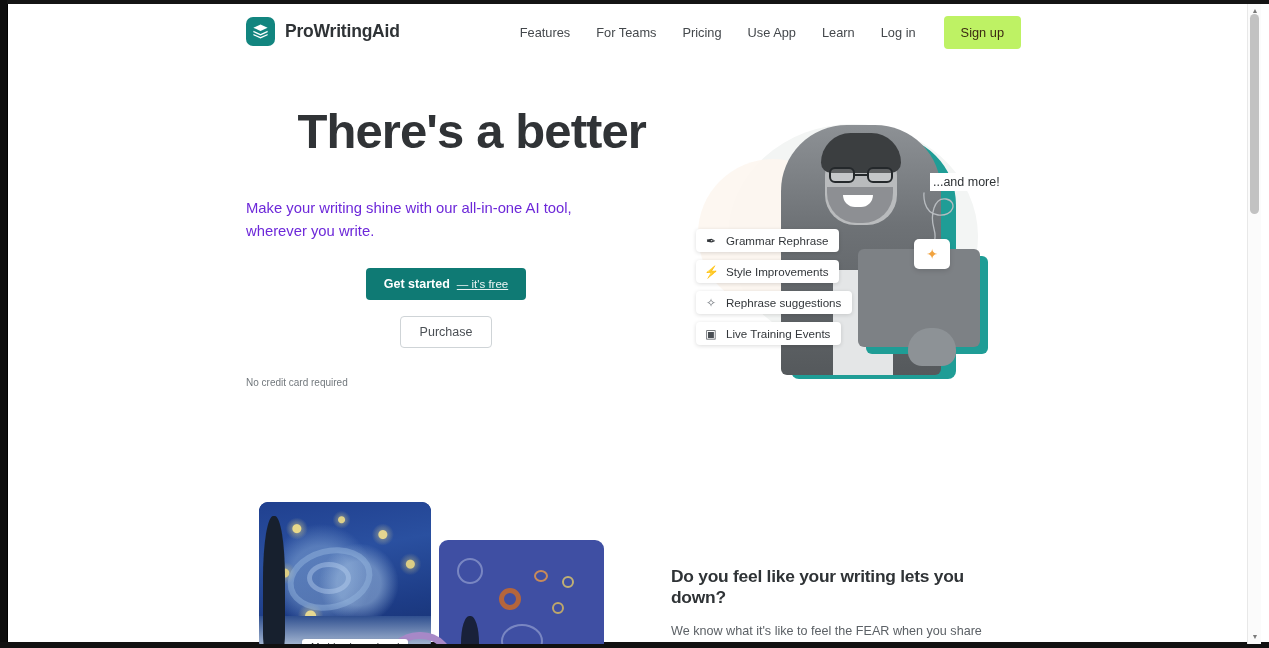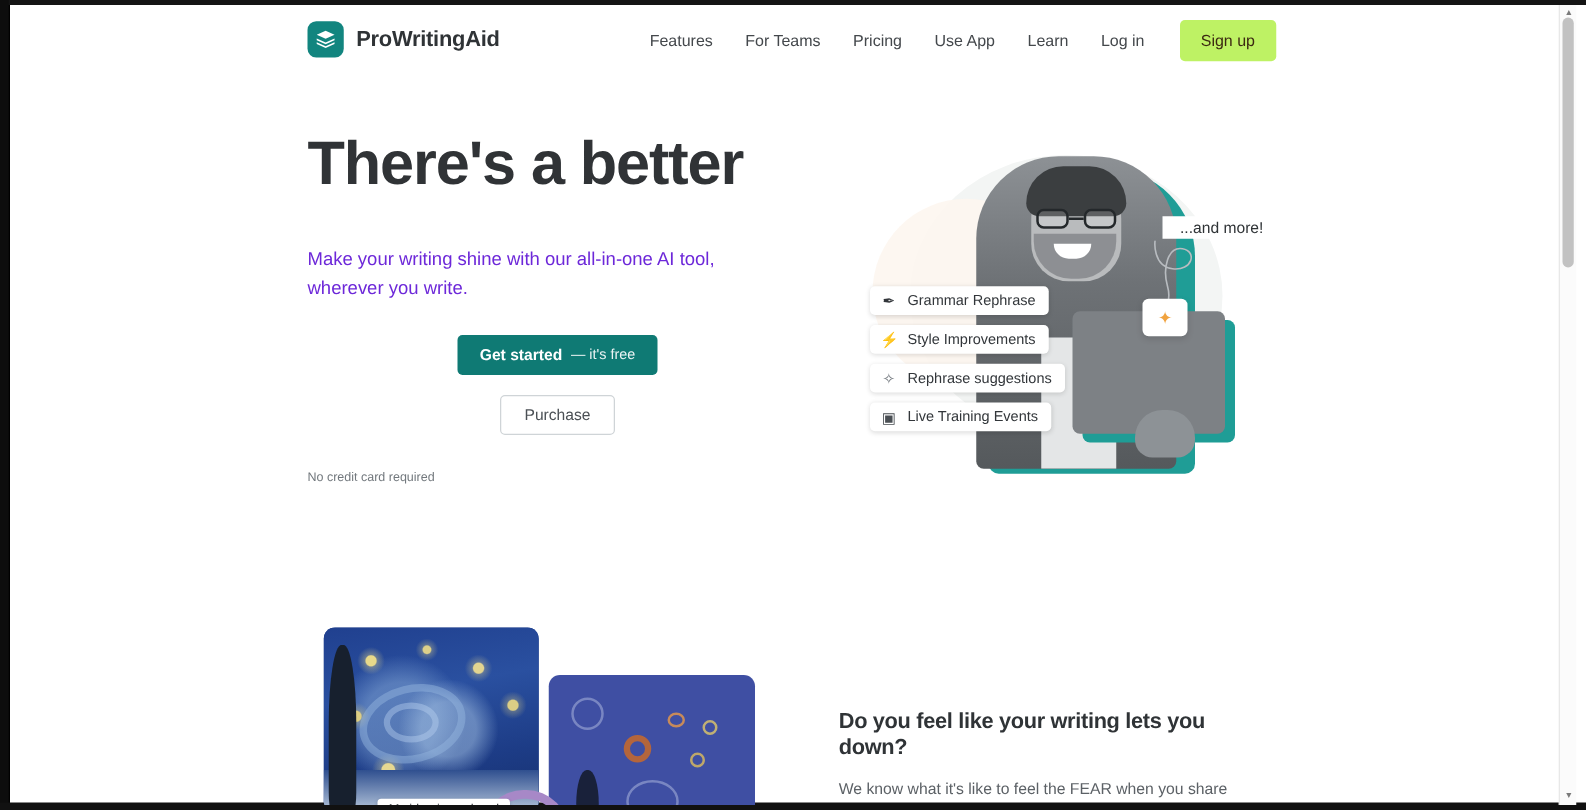--- a/index.html
+++ b/index.html
@@ -143,20 +143,21 @@
     position: absolute;
     left: 238px; top: 100px;
     width: 400px;
   }
   h1.hero-title {
     font-size: 49px;
     line-height: 1.14;
     font-weight: bold;
     color: #303336;
     letter-spacing: -0.9px;
+    text-align: right;
   }
   p.hero-sub {
     margin-top: 37px;
     font-size: 14.8px;
     line-height: 1.54;
     color: #6d28d9;
     max-width: 330px;
   }
   .cta-row {
     margin-top: 26px;
@@ -177,20 +178,21 @@
     font-family: "Liberation Sans", sans-serif;
     cursor: pointer;
     display: flex;
     align-items: center;
     gap: 7px;
   }
   .btn-primary .free {
     font-weight: normal;
     font-size: 11.5px;
     opacity: .92;
+    text-decoration: underline;
   }
   .btn-secondary {
     background: #ffffff;
     color: #4b5055;
     border: 1px solid #cfd4d7;
     border-radius: 4px;
     padding: 0 19px;
     height: 32px;
     font-size: 12.5px;
     font-family: "Liberation Sans", sans-serif;
@@ -339,21 +341,21 @@
     color: #f1a33f;
     z-index: 4;
   }
 
   .and-more {
     position: absolute;
     left: 262px; top: 74px;
     font-size: 12.5px;
     color: #2f3336;
     background: #ffffff;
-    padding: 2px 14px;
+    padding: 2px 3px;
     white-space: nowrap;
     z-index: 5;
   }
   .doodle {
     position: absolute;
     left: 252px; top: 92px;
     z-index: 3;
   }
 
   .pill-stack {

